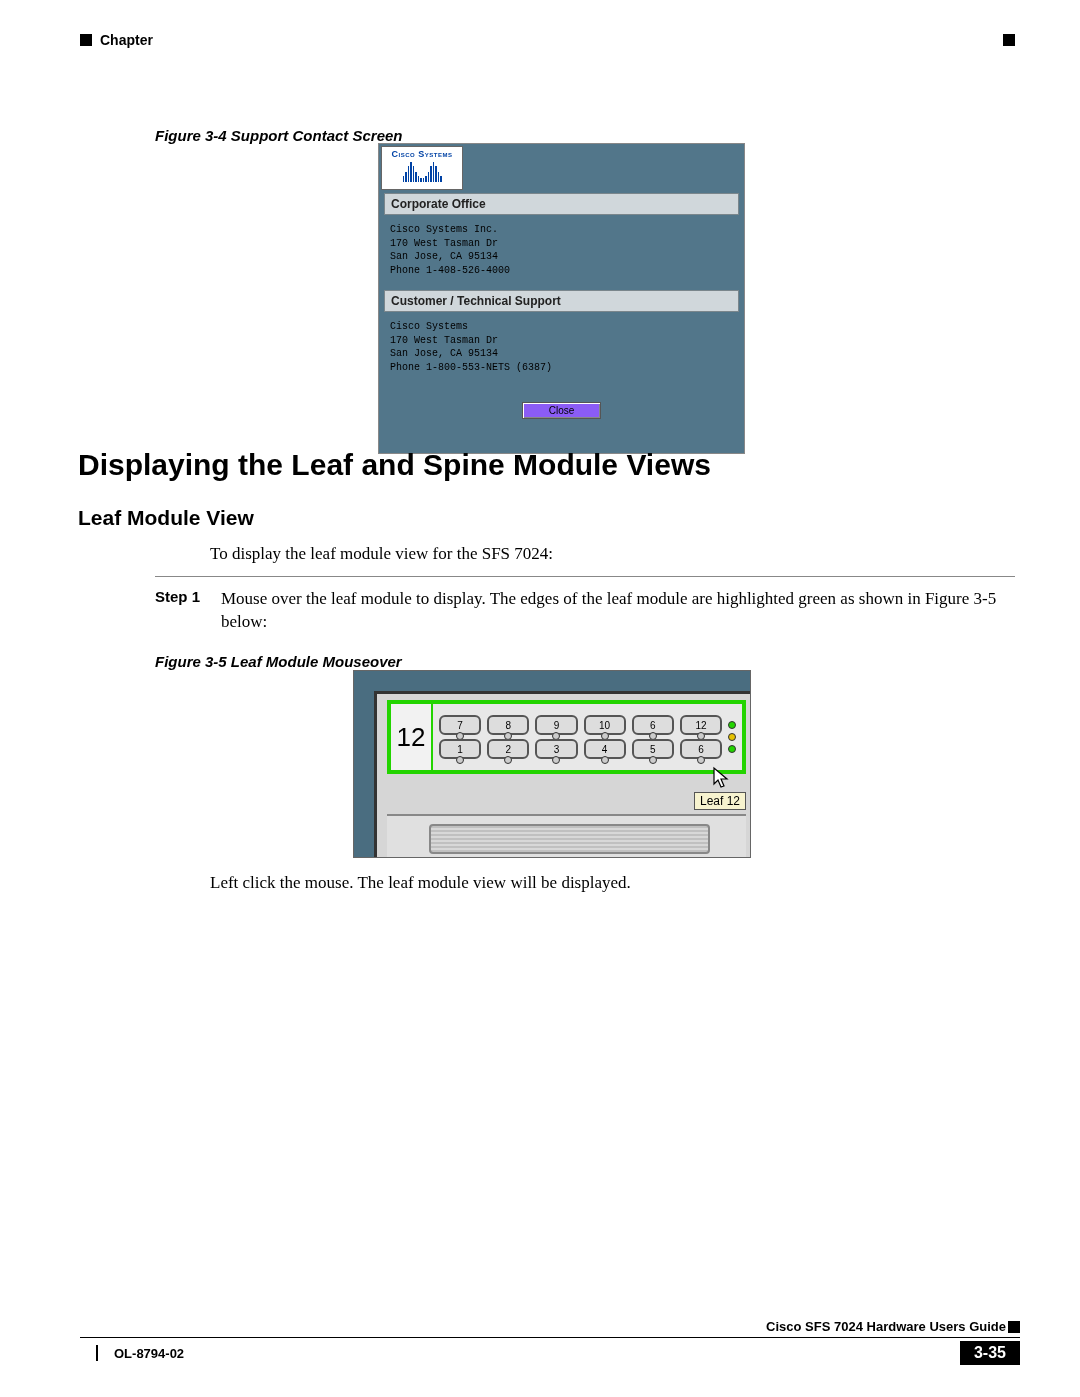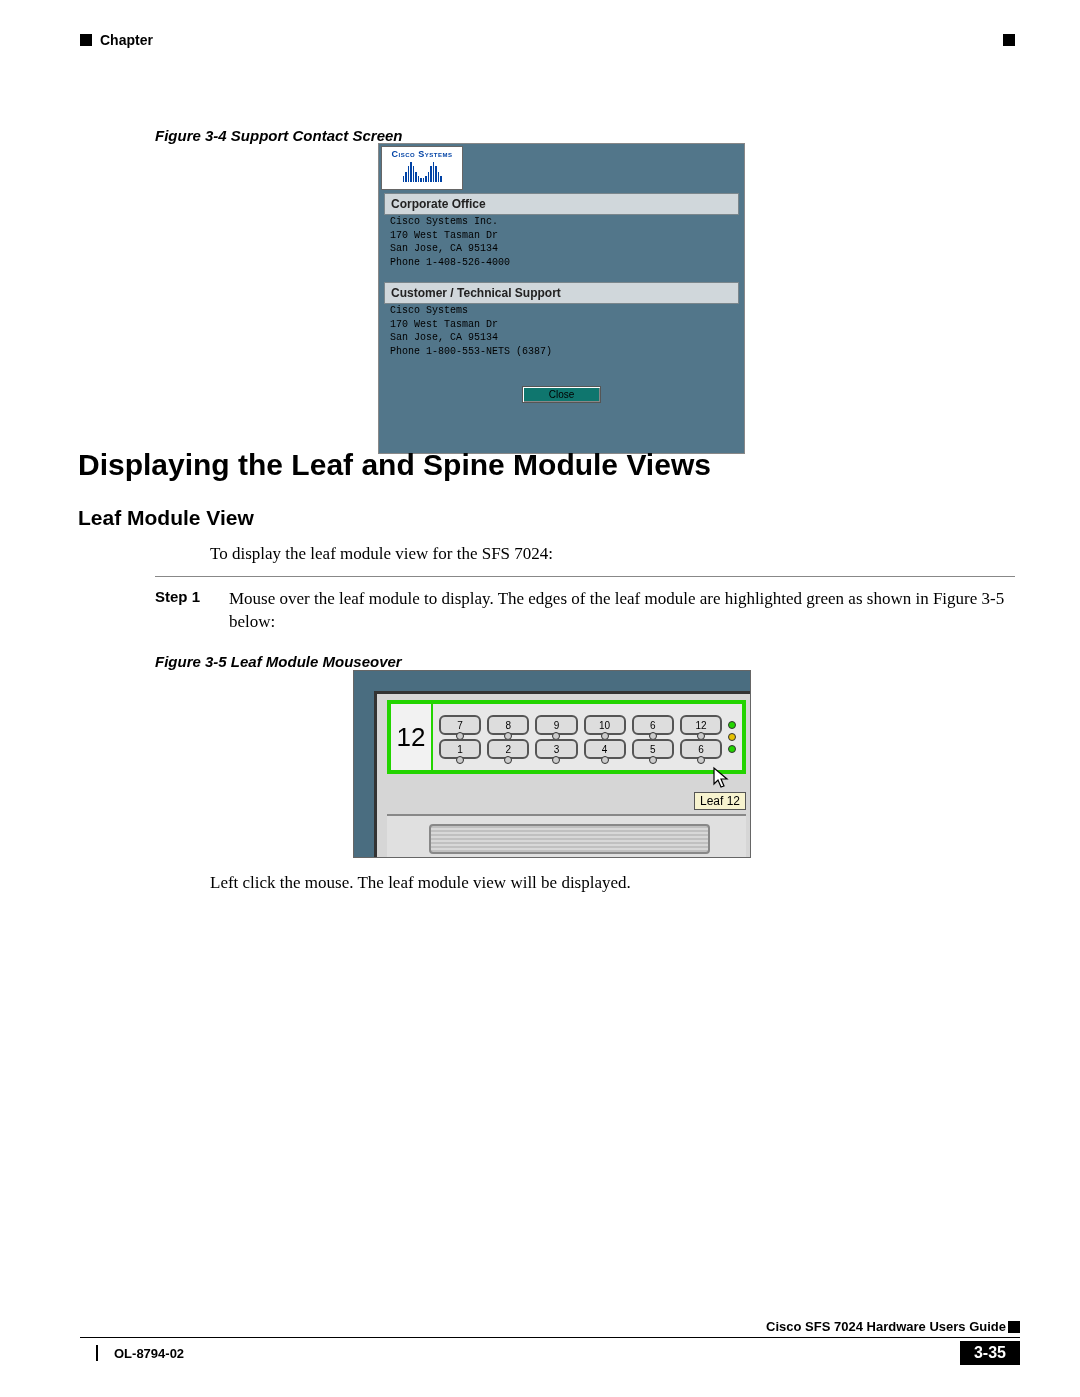--- a/index.html
+++ b/index.html
@@ -87,33 +87,33 @@
     margin: 3px 5px 0 5px;
     padding: 3px 6px;
     font-family: Arial, sans-serif;
     font-weight: bold;
     font-size: 12px;
     color: #222;
   }
   .panel-body {
     background: #52768a;
     margin: 0 5px 0 5px;
-    padding: 0 6px 10px 6px;
+    padding: 8px 6px 10px 6px;
     font-family: 'Courier New', monospace;
     font-size: 10px;
     color: #000;
     line-height: 1.35;
   }
   .close-row {
     margin-top: 18px;
     display: flex;
     justify-content: center;
   }
   .close-btn {
-    background: #0f766e;
+    background: #8b5cf6;
     border: 1px solid #555;
     box-shadow: inset 1px 1px 0 #fff, inset -1px -1px 0 #888;
     font-family: Arial, sans-serif;
     font-size: 10px;
     padding: 2px 26px;
     text-align: center;
   }
 
   
   .h1 {
@@ -145,21 +145,21 @@
     right: 65px;
     height: 1px;
     background: #888;
   }
   .step-row {
     position: absolute;
     top: 588px;
     left: 155px;
     right: 65px;
     display: flex;
-    gap: 26px;
+    gap: 18px;
   }
   .step-label {
     font-family: Arial, Helvetica, sans-serif;
     font-weight: bold;
     font-size: 15px;
     flex-shrink: 0;
     width: 48px;
   }
   .step-text {
     font-size: 17px;

